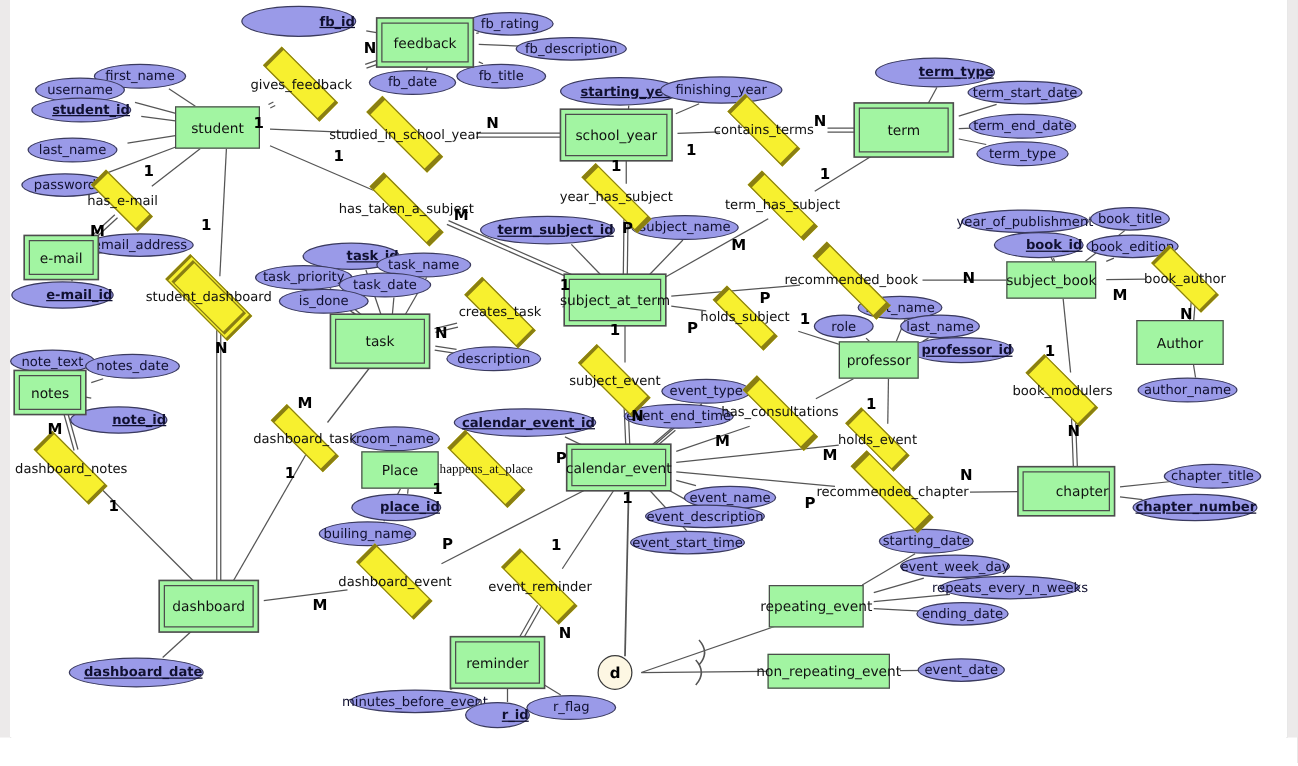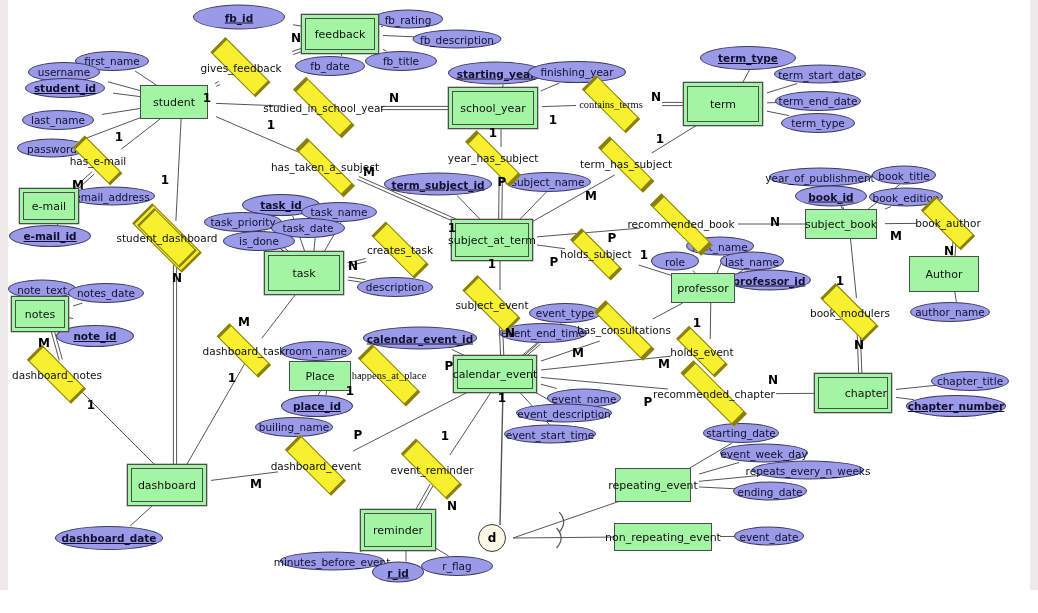--- a/index.html
+++ b/index.html
@@ -15,21 +15,21 @@
         text-align:center;box-sizing:border-box;}
 
   
   .entity{background:#a2f5a2;border:1.3px solid #4d4d4d;
           font-size:11px;color:#101010;z-index:5;}
   .entity.weak{box-shadow:0 0 0 3px #a2f5a2, 0 0 0 4.3px #4d4d4d;}
 
   
   .attr{background:#9a9ae8;border:1.1px solid #3a3a5e;border-radius:50%;
         font-size:10.5px;color:#101030;z-index:4;white-space:nowrap;}
-  .attr.key{font-weight:bold;text-decoration:underline;}
+  .attr.key{font-weight:bold;text-decoration:underline;justify-content:flex-end;}
 
   
   .rel{z-index:4;}
   .rel .dia{position:absolute;left:0;top:0;width:100%;height:100%;
             background:#f7f02f;border:1.2px solid #8a7f12;
             transform:rotate(45deg);box-sizing:border-box;}
   .rel.ident .dia2{position:absolute;background:#f7f02f;border:1.2px solid #8a7f12;
             transform:rotate(45deg);box-sizing:border-box;}
   .rel .lbl{position:relative;z-index:2;font-size:10.5px;color:#101010;white-space:nowrap;}
 
@@ -416,21 +416,21 @@
           <span>event_date</span>
         </div>
         <div class="node rel" style="left: 233px; top: 68px; width: 90px; height: 30px;">
           <div class="dia" style="width: 21.3px; height: 21.3px; left: 34.35px; top: 4.35px; transform: rotate(45deg) scale(3.04225, 1.01408);"></div>
           <span class="lbl">gives_feedback</span>
         </div>
         <div class="node rel" style="left: 316px; top: 108px; width: 98px; height: 26px;">
           <div class="dia" style="width: 18.46px; height: 18.46px; left: 39.77px; top: 3.77px; transform: rotate(45deg) scale(3.82232, 1.01408);"></div>
           <span class="lbl">studied_in_school_year</span>
         </div>
-        <div class="node rel" style="left: 603px; top: 104px; width: 86px; height: 28px; font-family: Liberation Serif, serif;">
+        <div class="node rel" style="left: 603px; top: 104px; width: 86px; height: 28px;">
           <div class="dia" style="width: 19.88px; height: 19.88px; left: 33.06px; top: 4.06px; transform: rotate(45deg) scale(3.11469, 1.01408);"></div>
           <span class="lbl">contains_terms</span>
         </div>
         <div class="node rel" style="left: 317px; top: 167px; width: 92px; height: 22px;">
           <div class="dia" style="width: 15.62px; height: 15.62px; left: 38.19px; top: 3.19px; transform: rotate(45deg) scale(4.24072, 1.01408);"></div>
           <span class="lbl">has_taken_a_subject</span>
         </div>
         <div class="node rel" style="left: 90px; top: 161px; width: 74px; height: 24px;">
           <div class="dia" style="width: 17.04px; height: 17.04px; left: 28.48px; top: 3.48px; transform: rotate(45deg) scale(3.12676, 1.01408);"></div>
           <span class="lbl">has_e-mail</span>

